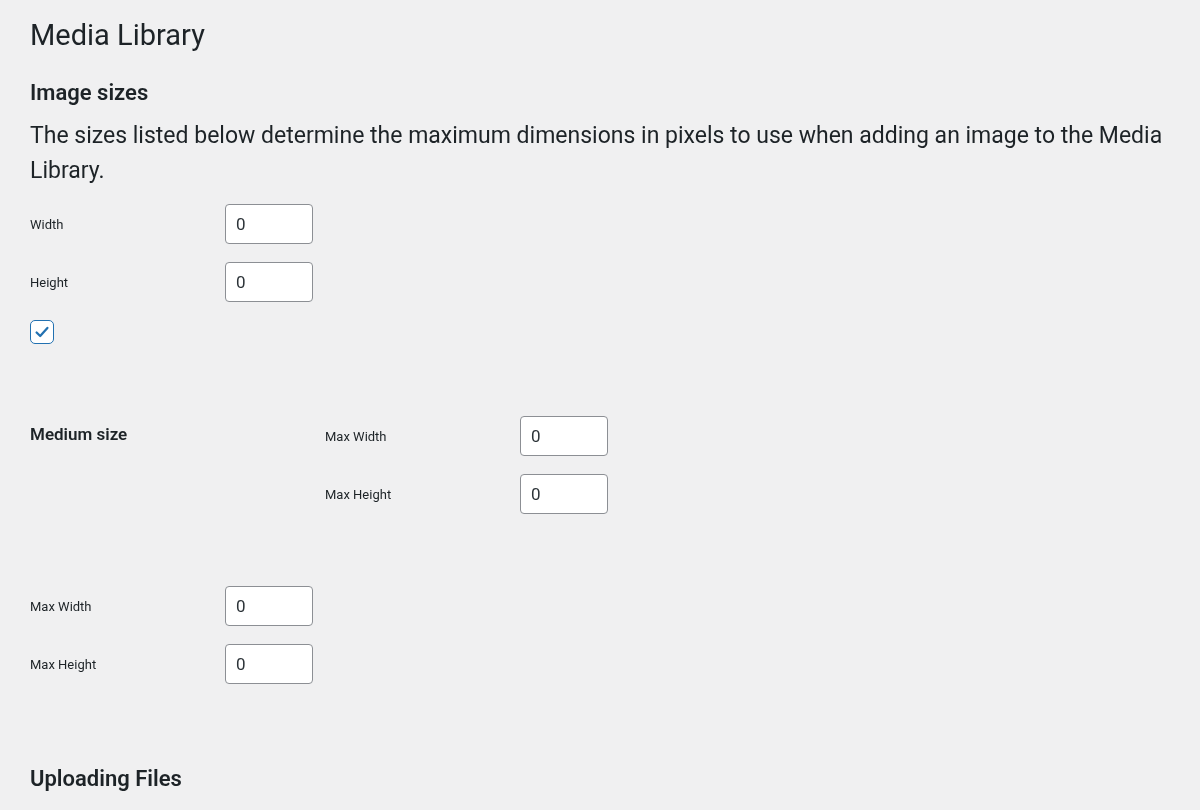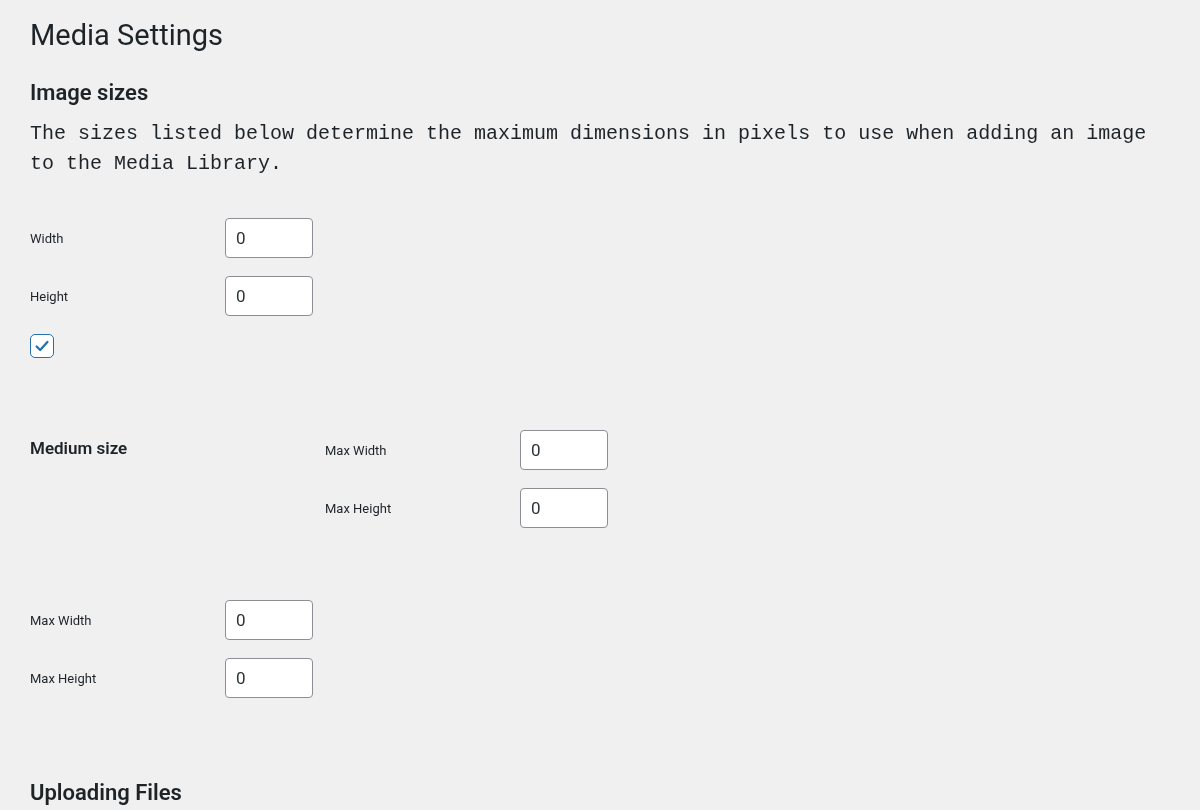--- a/index.html
+++ b/index.html
@@ -22,25 +22,24 @@
       margin-bottom: 28px;
       margin-top: 8px;
     }
     h2.section-heading {
       font-size: 22px;
       font-weight: 600;
       color: #1d2327;
       margin-bottom: 14px;
     }
     p.section-description {
-      font-size: 20px;
+      font-size: 23px;
       color: #1d2327;
-      margin-bottom: 39px;
+      margin-bottom: 16px;
       line-height: 1.5;
-      font-family: Liberation Mono, monospace;
     }
     .form-row {
       display: flex;
       align-items: flex-start;
       margin-bottom: 16px;
     }
     .row-label {
       width: 295px;
       font-size: 17px;
       font-weight: 600;
@@ -109,21 +108,21 @@
     .section-gap {
       height: 38px;
     }
     .section-gap-large {
       height: 48px;
     }
   </style>
 </head>
 <body>
 
-<h1 class="page-title">Media Settings</h1>
+<h1 class="page-title">Media Library</h1>
 
 <h2 class="section-heading">Image sizes</h2>
 <p class="section-description">The sizes listed below determine the maximum dimensions in pixels to use when adding an image to the Media Library.</p>
 
 <div class="form-row">
   <div class="row-fields">
     <div class="field-line">
       <span class="field-label">Width</span>
       <input type="text" class="number-input" value="0" style="">
     </div>

